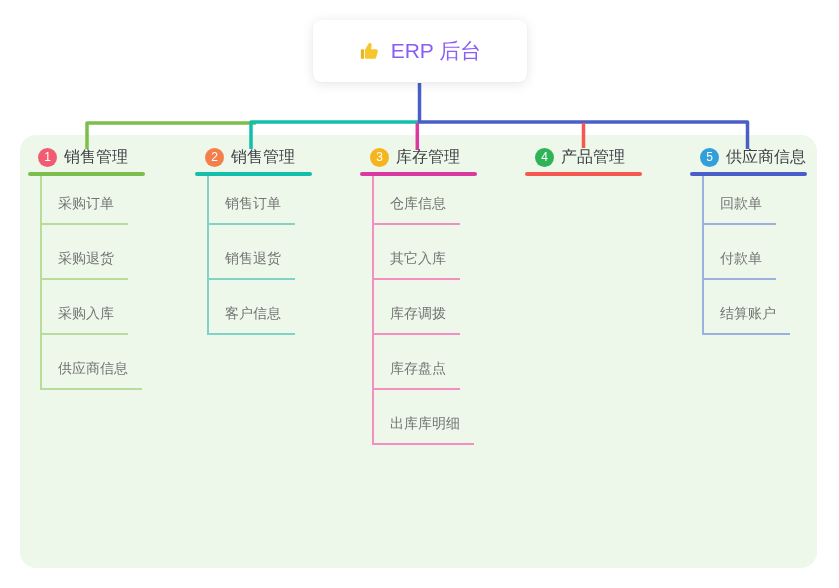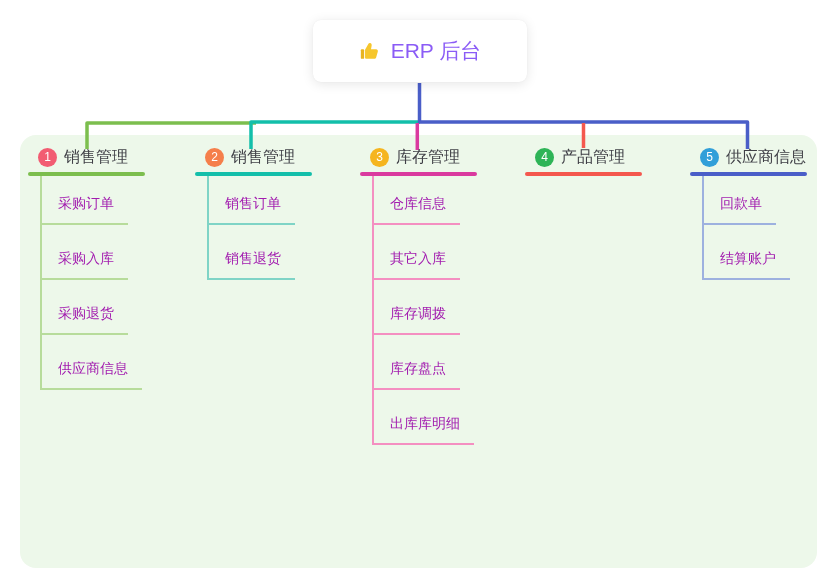--- a/index.html
+++ b/index.html
@@ -34,21 +34,21 @@
     color:#ffffff;font-size:12px;line-height:19px;text-align:center;
   }
   .branch-underline{height:4px;width:117px;border-radius:2px;margin-top:4px;}
   ul.children{
     list-style:none;margin:0;padding:0;margin-left:12px;
     border-left:2px solid;width:fit-content;
   }
   li.child{
     height:55px;box-sizing:border-box;display:flex;align-items:flex-end;
     padding:0 14px 10px 16px;border-bottom:2px solid;width:fit-content;min-width:70px;
-    font-size:14px;color:#a21caf;white-space:nowrap;cursor:pointer;
+    font-size:14px;color:#737373;white-space:nowrap;cursor:pointer;
   }
   li.child:first-child{height:49px;}
 </style>
 </head>
 <body>
 
 <div class="stage">
 
   <div class="root-card">
     <span class="thumb-icon">
@@ -72,34 +72,35 @@
 
   <div class="branches-layer">
       <div class="branch" style="left: 28px;">
         <div class="branch-title">
           <span class="badge" style="background:#f25c72">1</span>
           <span class="branch-label">销售管理</span>
         </div>
         <div class="branch-underline" style="background:#7cbe4e"></div>
         <ul class="children" style="border-color:#b7dc9b">
           <li class="child" style="border-color:#b7dc9b">采购订单</li>
+          <li class="child" style="border-color:#b7dc9b">采购退货</li>
           <li class="child" style="border-color:#b7dc9b">采购入库</li>
-          <li class="child" style="border-color:#b7dc9b">采购退货</li>
           <li class="child" style="border-color:#b7dc9b">供应商信息</li>
         </ul>
       </div>
       <div class="branch" style="left: 195px;">
         <div class="branch-title">
           <span class="badge" style="background:#f57f4b">2</span>
           <span class="branch-label">销售管理</span>
         </div>
         <div class="branch-underline" style="background:#13bfaa"></div>
         <ul class="children" style="border-color:#7fd4c6">
           <li class="child" style="border-color:#7fd4c6">销售订单</li>
           <li class="child" style="border-color:#7fd4c6">销售退货</li>
+          <li class="child" style="border-color:#7fd4c6">客户信息</li>
         </ul>
       </div>
       <div class="branch" style="left: 360px;">
         <div class="branch-title">
           <span class="badge" style="background:#f5b51f">3</span>
           <span class="branch-label">库存管理</span>
         </div>
         <div class="branch-underline" style="background:#da3a9f"></div>
         <ul class="children" style="border-color:#f48fc1">
           <li class="child" style="border-color:#f48fc1">仓库信息</li>
@@ -117,18 +118,19 @@
         <div class="branch-underline" style="background:#f4584e"></div>
       </div>
       <div class="branch" style="left: 690px;">
         <div class="branch-title">
           <span class="badge" style="background:#319fd9">5</span>
           <span class="branch-label">供应商信息</span>
         </div>
         <div class="branch-underline" style="background:#4a5ec8"></div>
         <ul class="children" style="border-color:#9db1df">
           <li class="child" style="border-color:#9db1df">回款单</li>
+          <li class="child" style="border-color:#9db1df">付款单</li>
           <li class="child" style="border-color:#9db1df">结算账户</li>
         </ul>
       </div>
     </div>
 
 </div>
 
 </body></html>

